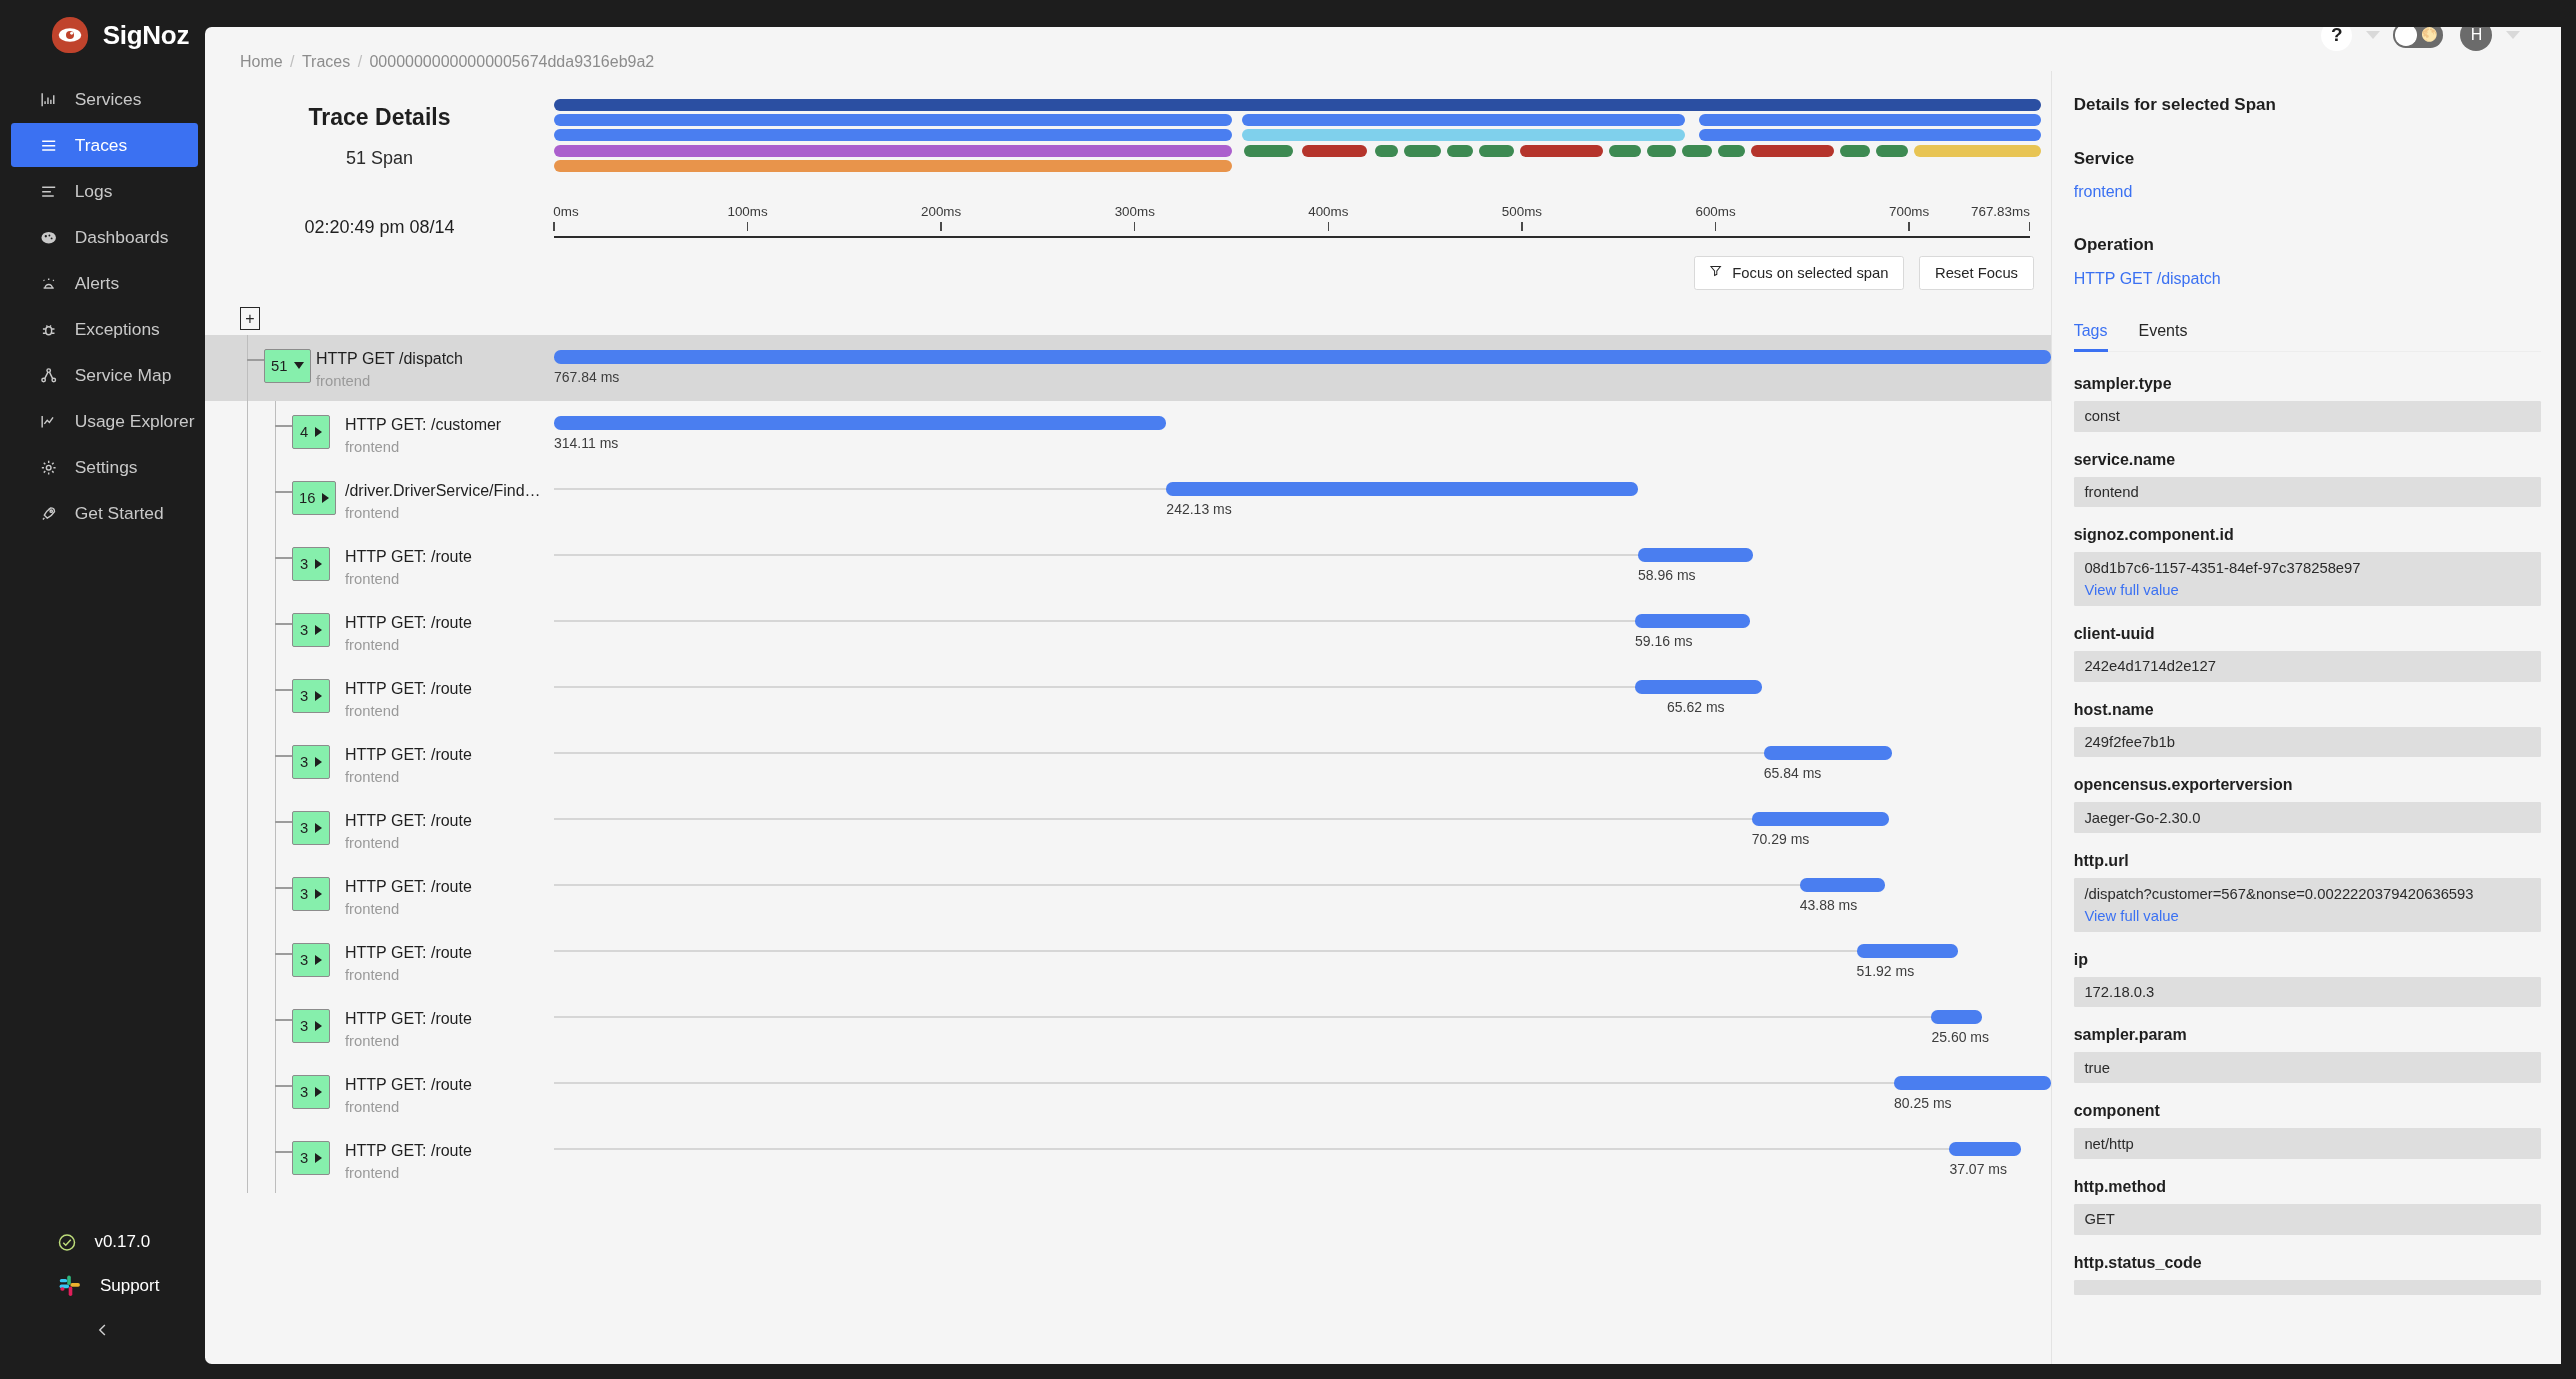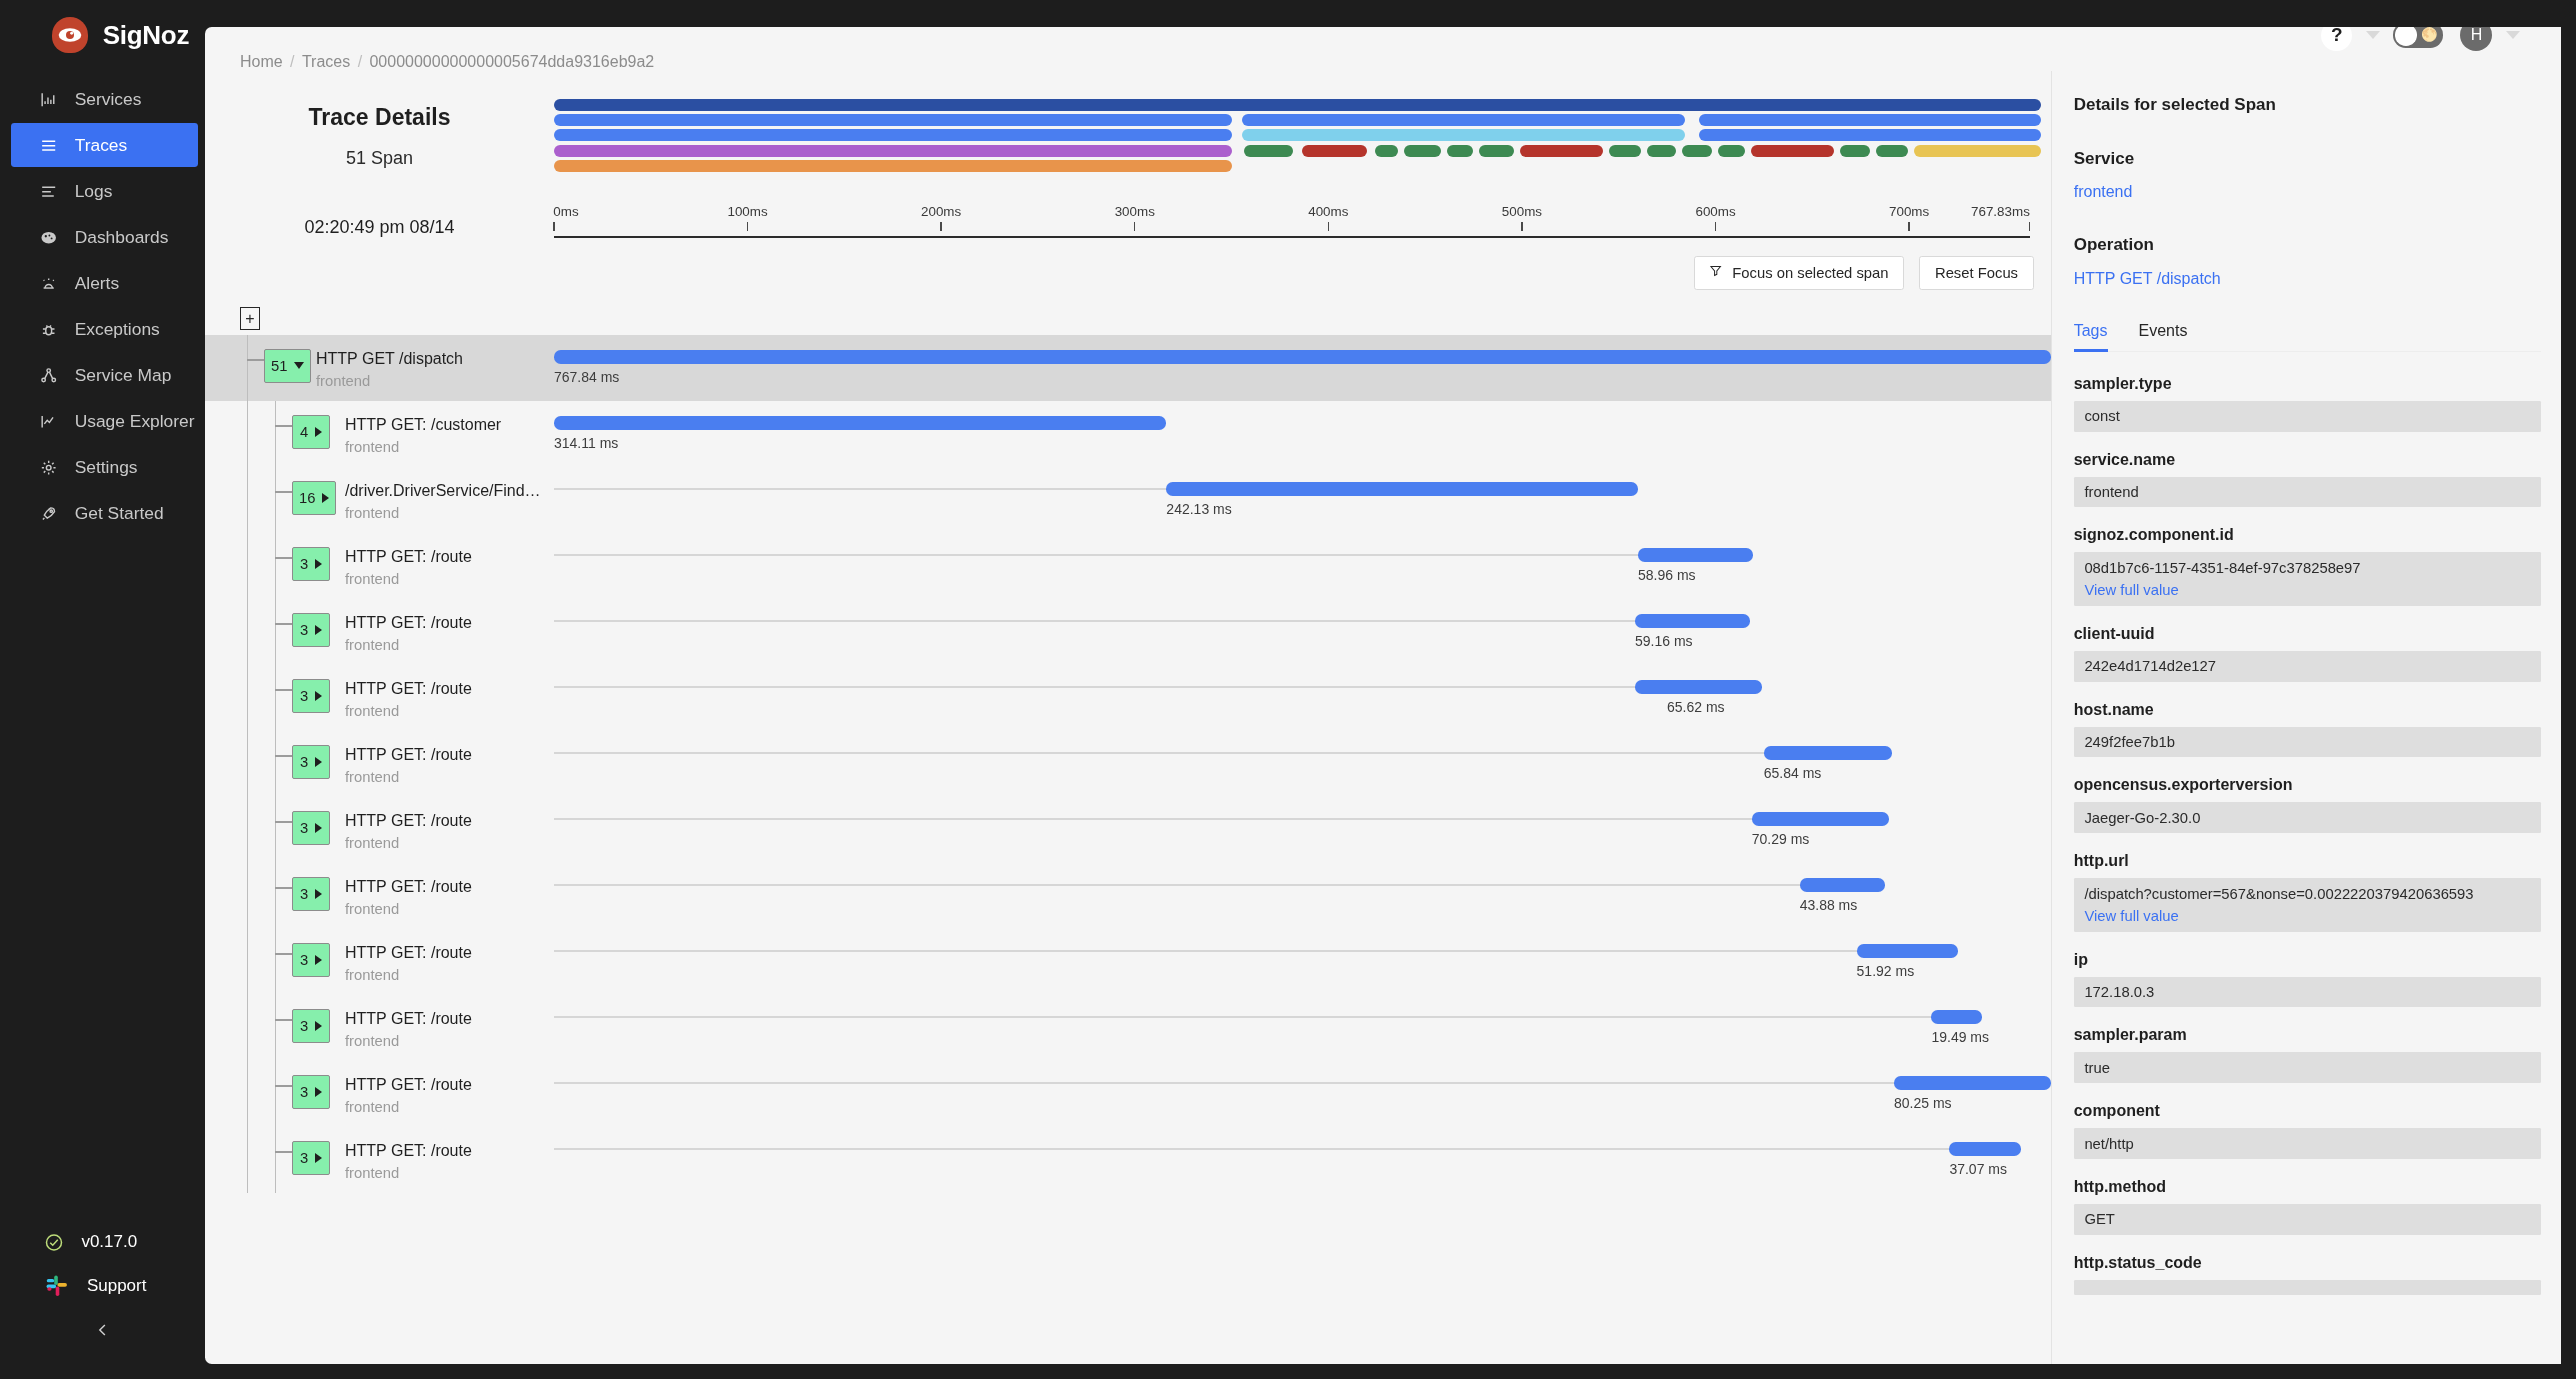--- a/index.html
+++ b/index.html
@@ -55,21 +55,21 @@
   .nav-item.active { background: #3b71f2; color: #ffffff; }
   .nav-ico { width: 20px; height: 20px; flex: 0 0 20px; display:flex; align-items:center; justify-content:center; }
   .nav-ico svg { display:block; }
 
   .sidebar-bottom {
     position: absolute; left: 0; right: 0; bottom: 0;
     padding-bottom: 23px;
   }
   .version-row, .support-row {
     display: flex; align-items: center; gap: 17.4px;
-    padding-left: 44px; height: 44px;
+    padding-left: 57px; height: 44px;
     color: #ffffff; font-size: 17px; text-align: center;
   }
   .support-row { cursor: pointer; }
   .collapse-row {
     display:flex; align-items:center; justify-content:center;
     height: 48px; color: #cfcfcf; font-size: 20px; cursor: pointer;
   }
   .slack { width: 25.5px; height: 25.5px; position: relative; flex:0 0 25.5px; }
 
   
@@ -762,21 +762,21 @@
                   <div class="chip" style="left: 87px; top: 13.4px;">
                     <span>3</span>
                     <span class="tri-right"></span>
                   </div>
                   <div class="op-name" style="left: 140px; top: 14.8px;">HTTP GET: /route</div>
                   <div class="svc-name" style="left: 140px; top: 38px;">frontend</div>
                 </div>
                 <div class="row-right">
                   <div class="bar-conn" style="width: 92%;"></div>
                   <div class="bar" style="left: 92%; width: 3.4%; background: rgb(74, 126, 240);"></div>
-                  <div class="bar-lbl" style="left: 92%;">19.49 ms</div>
+                  <div class="bar-lbl" style="left: 92%;">25.60 ms</div>
                 </div>
               </div>
               <div class="row">
                 <div class="row-left">
                   <div class="guide-v" style="left: 42px;"></div>
                   <div class="guide-v" style="left: 70px;"></div>
                   <div class="guide-h" style="left: 70px; width: 17.4px; top: 24px;"></div>
                   <div class="chip" style="left: 87px; top: 13.4px;">
                     <span>3</span>
                     <span class="tri-right"></span>

